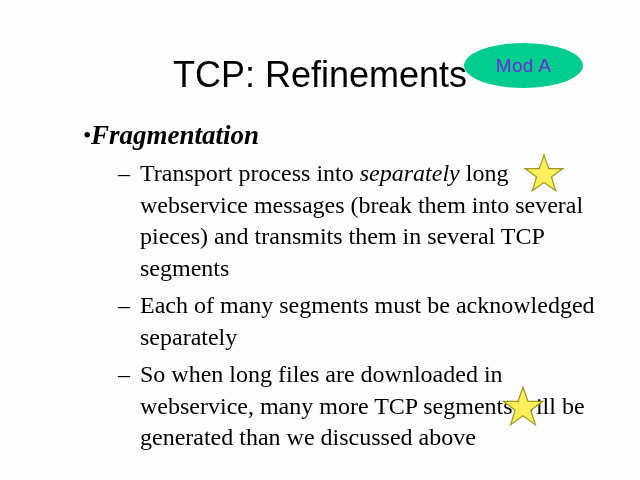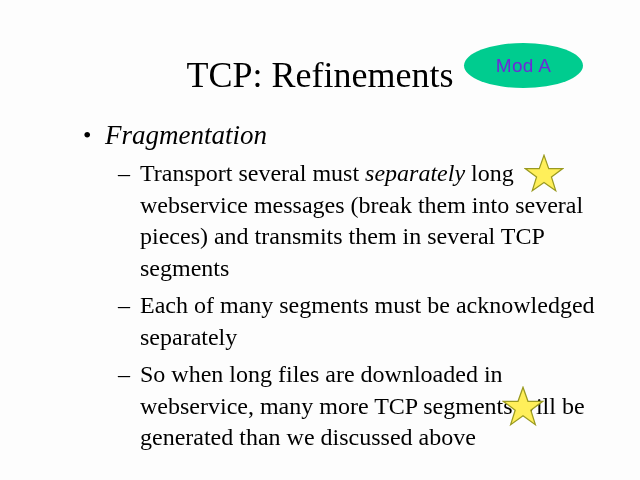--- a/index.html
+++ b/index.html
@@ -22,21 +22,21 @@
     background: #fdfdfd;
   }
 
   
   #title {
     position: absolute;
     left: 0;
     top: 53px;
     width: 640px;
     text-align: center;
-    font-family: Liberation Serif, serif;
+    font-family: Liberation Sans, sans-serif;
     font-size: 36px;
     line-height: 44px;
     font-weight: normal;
     letter-spacing: 0px;
     color: #000000;
     white-space: nowrap;
   }
 
   
   #badge {
@@ -90,21 +90,22 @@
   .level1 .marker {
     position: absolute;
     left: 83px;
     top: 0;
     font-style: normal;
     font-size: 24px;
     line-height: 34px;
   }
   .level1 .l1text {
     display: inline-block;
-    margin-left: 22px;
+    margin-left: 8px;
+    font-weight: bold;
   }
 
   .level2 {
     position: relative;
     margin: 0 0 6px 0;
     padding-left: 118px;
     padding-right: 36px;
     font-size: 24px;
     line-height: 31.5px;
     font-style: normal;
@@ -147,21 +148,21 @@
 
   <div id="body">
 
     <div class="level1">
       <span class="marker">•</span>
       <span class="l1text">Fragmentation</span>
     </div>
 
     <div class="level2">
       <span class="marker">–</span>
-      <span class="l2text"><span>Transport several must </span><em>separately</em><span> long webservice messages (break them into several pieces) and transmits them in several TCP segments</span></span>
+      <span class="l2text"><span>Transport process into </span><em>separately</em><span> long webservice messages (break them into several pieces) and transmits them in several TCP segments</span></span>
     </div>
 
     <div class="level2">
       <span class="marker">–</span>
       <span class="l2text">Each of many segments must be acknowledged separately</span>
     </div>
 
     <div class="level2">
       <span class="marker">–</span>
       <span class="l2text">So when long files are downloaded in webservice, many more TCP segments will be generated than we discussed above</span>

